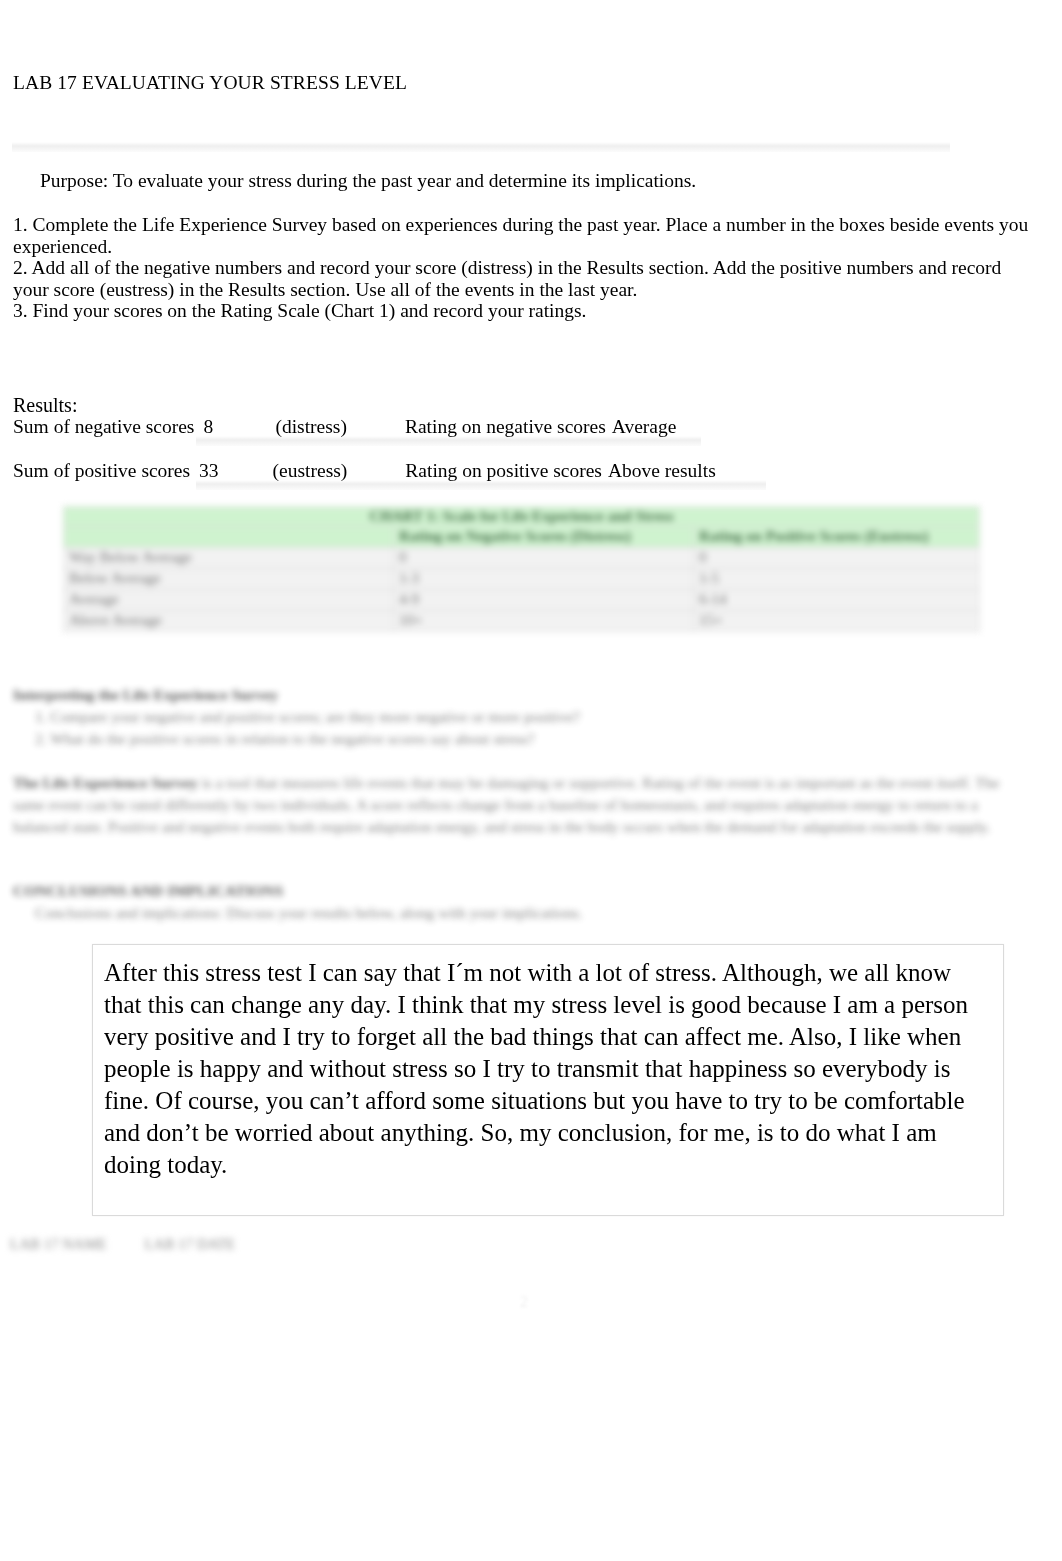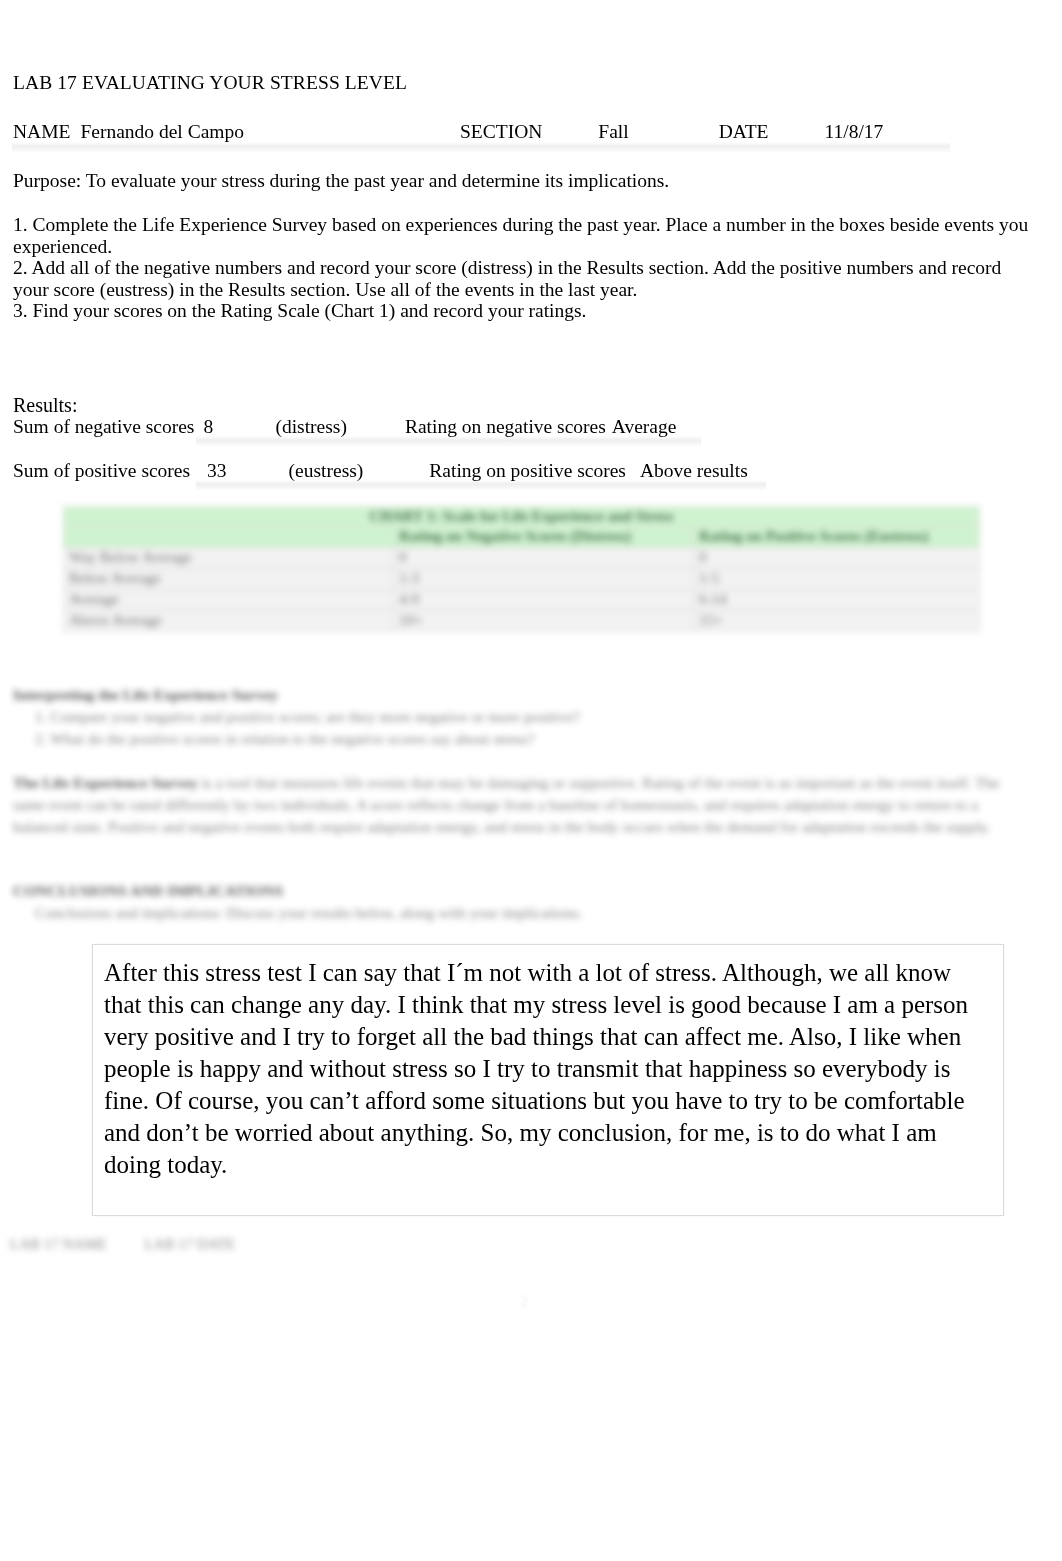--- a/index.html
+++ b/index.html
@@ -54,34 +54,34 @@
   .band-neg  { left: 196px; top: 436px; width: 505px; height: 10px; }
   .band-pos  { left: 196px; top: 480px; width: 570px; height: 10px; }
 
   .para {
     position: absolute;
     font-size: 19.5px;
     line-height: 21.5px;
     left: 13px;
     width: 1018px;
   }
-  .purpose { top: 170px; }
+  .purpose { top: 170px; margin-left: 27px; }
   .procedure { top: 214px; }
   .results-head { position: absolute; left: 13px; top: 394px; font-size: 20px; }
 
   .res-row {
     position: absolute;
     left: 13px;
     font-size: 19.5px;
     white-space: nowrap;
     display: flex;
     align-items: flex-end;
   }
   .res-neg { top: 416px; }
-  .res-pos { top: 460px; gap: 8px; }
+  .res-pos { top: 460px; }
   .res-row .sum-lbl { }
   .res-row .sum-val { display: inline-block; min-width: 18px; margin-left: 9px; }
   .res-row .paren { display: inline-block; margin-left: 54px; }
   .res-row .rate-lbl { display: inline-block; margin-left: 58px; }
   .res-row .rate-val { display: inline-block; margin-left: 6px; }
 
   
   .chart-table {
     position: absolute;
     left: 63px;
@@ -178,32 +178,20 @@
 </style>
 </head>
 <body>
 
 <div id="page">
 
   <div class="doc-title">LAB 17 EVALUATING YOUR STRESS LEVEL</div>
 
   <div class="band band-name"></div>
 
-  <div class="name-row">
-    <span class="lbl">NAME</span>
-    <span class="val">Fernando del Campo</span>
-    <span class="gap-section"></span>
-    <span class="lbl">SECTION</span>
-    <span class="gap-fall"></span>
-    <span class="val">Fall</span>
-    <span class="gap-date"></span>
-    <span class="lbl">DATE</span>
-    <span class="gap-fall"></span>
-    <span class="val">11/8/17</span>
-  </div>
 
   <div class="para purpose">Purpose: To evaluate your stress during the past year and determine its implications.</div>
 
   <div class="para procedure">
     <div>1. Complete the Life Experience Survey based on experiences during the past year. Place a number in the boxes beside events you experienced.</div>
     <div>2. Add all of the negative numbers and record your score (distress) in the Results section. Add the positive numbers and record your score (eustress) in the Results section. Use all of the events in the last year.</div>
     <div>3. Find your scores on the Rating Scale (Chart 1) and record your ratings.</div>
   </div>
 
   <div class="results-head">Results:</div>

